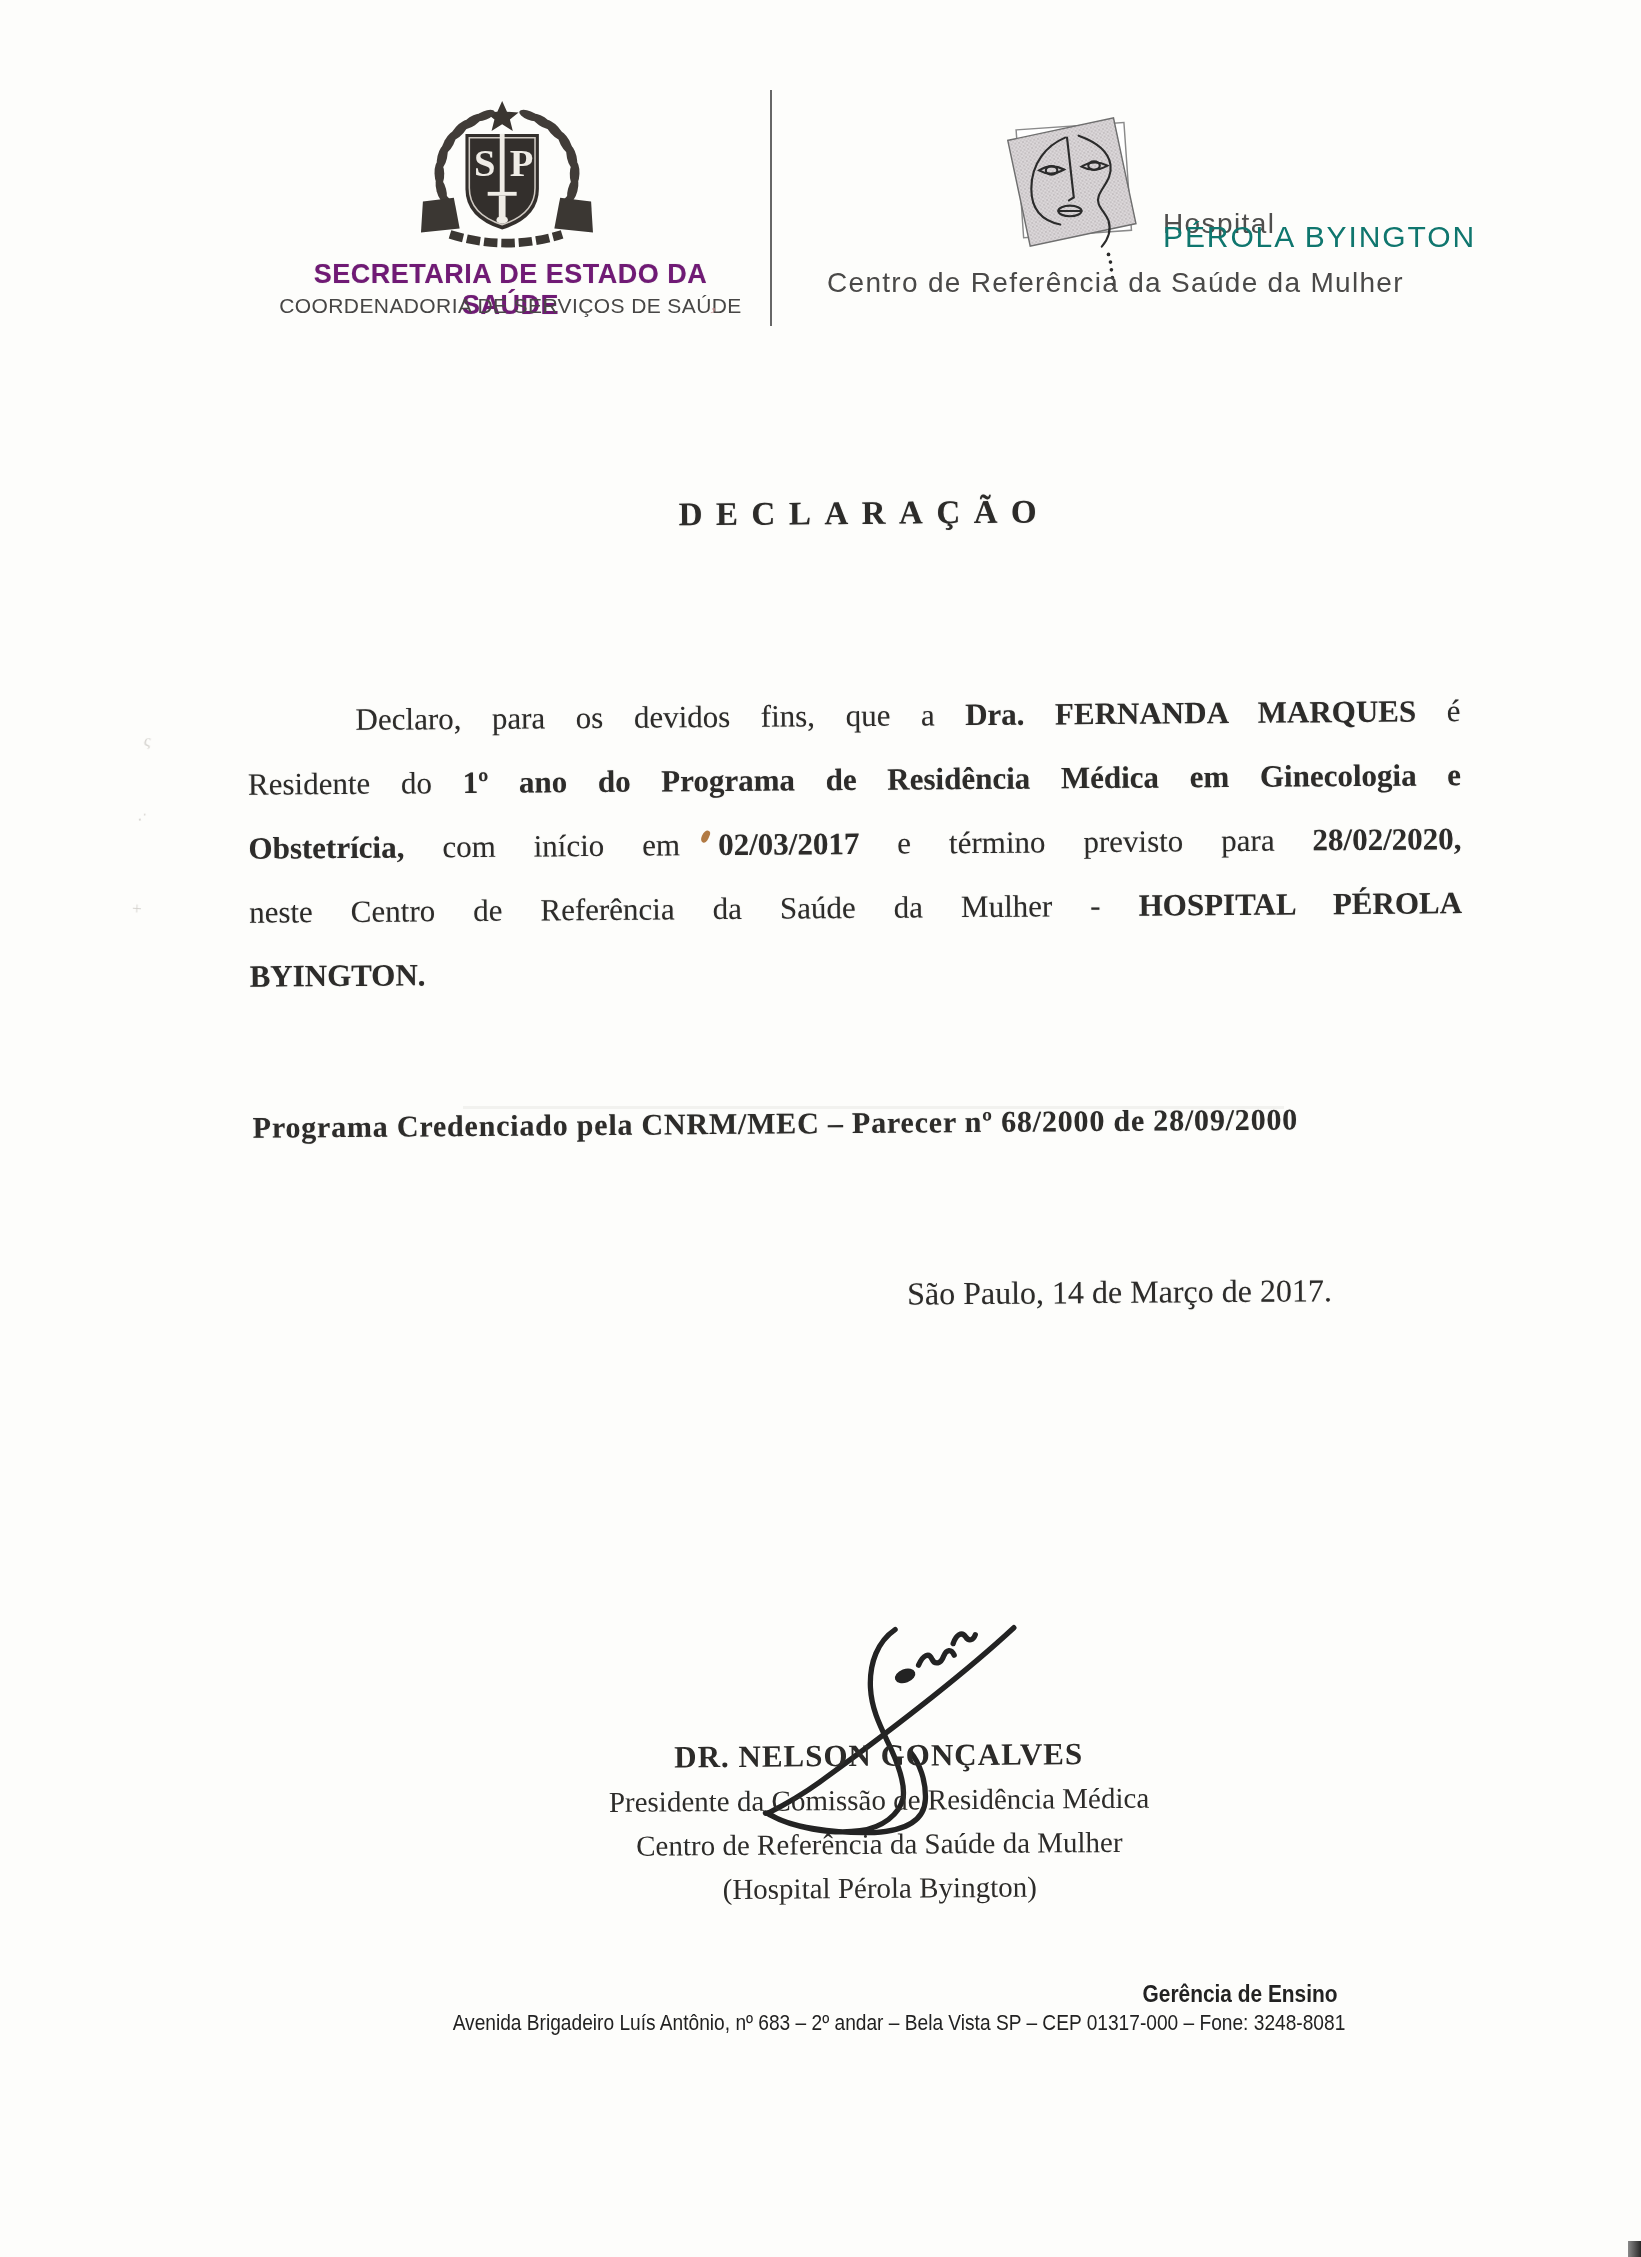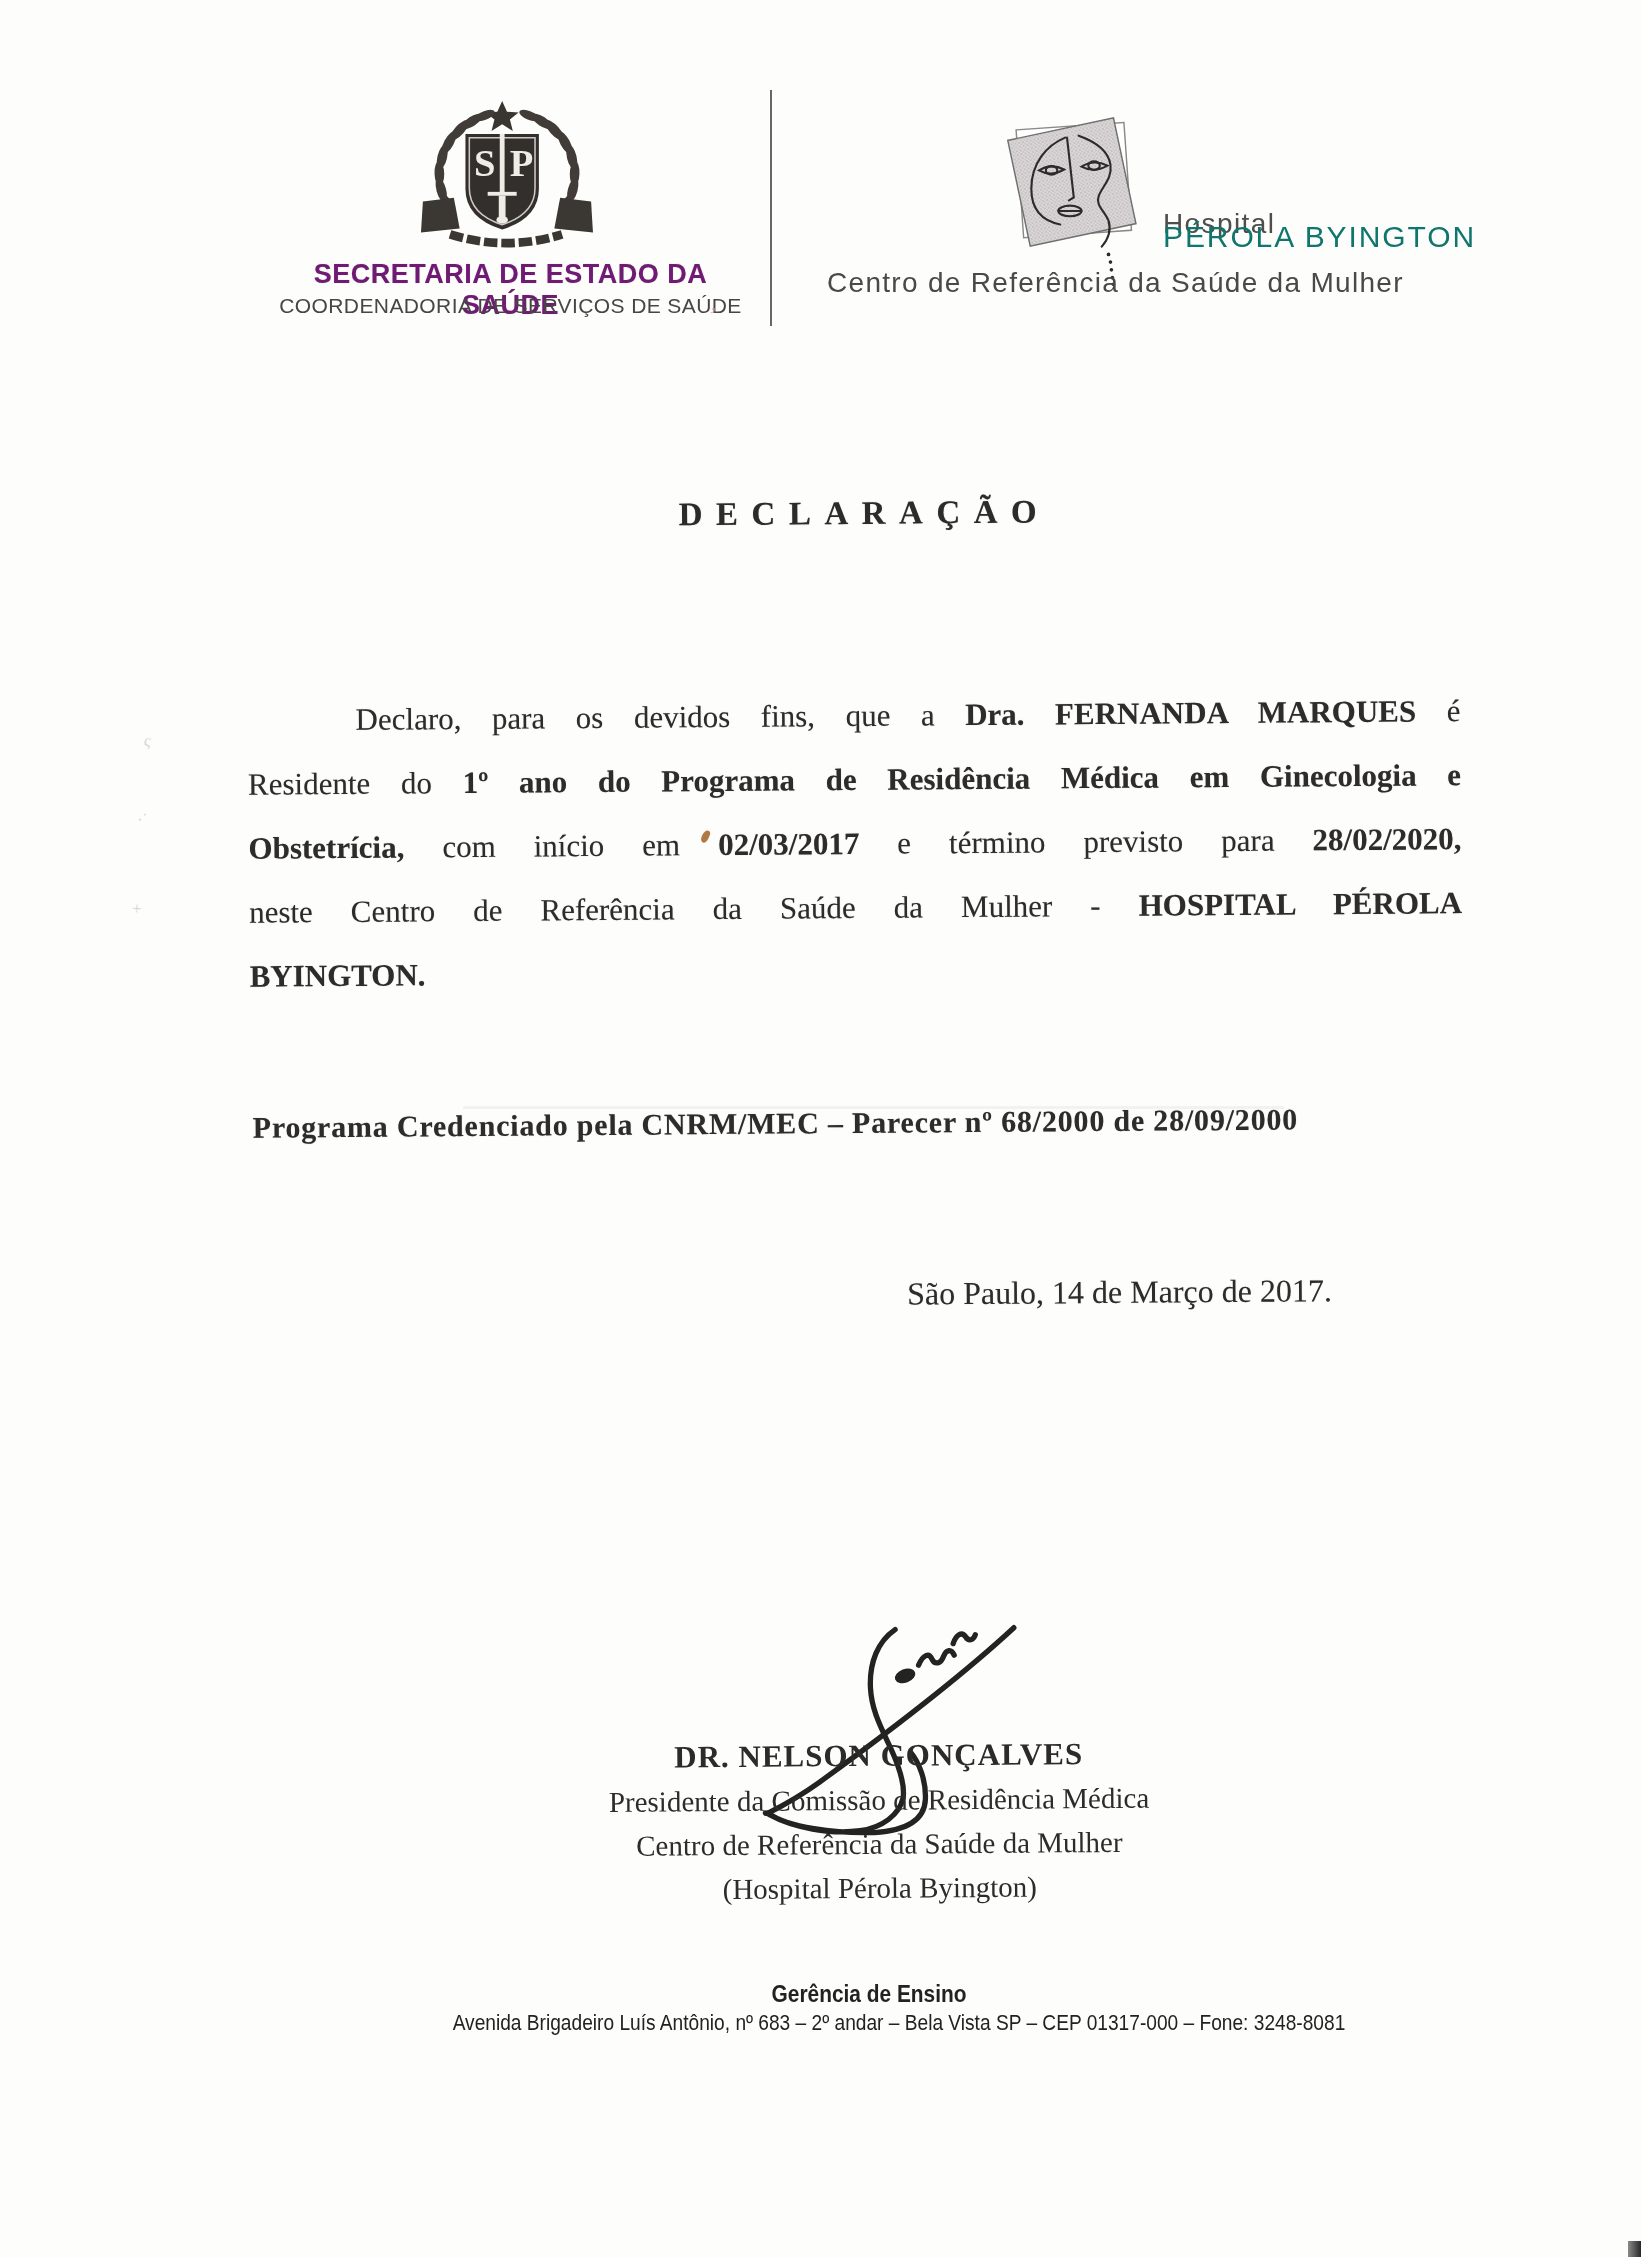--- a/index.html
+++ b/index.html
@@ -52,21 +52,21 @@
   }
   #date-line{
     position:absolute;left:906px;top:1276px;font-size:32px;color:#2d2c2a;
     text-shadow:0 0 1px rgba(55,55,55,.3);
   }
   #sig-block{position:absolute;left:488px;top:1734px;width:772px;text-align:center;}
   #sig-name{font-size:31px;font-weight:bold;letter-spacing:1px;line-height:44px;color:#2c2b29;}
   .sig-line{font-size:29px;line-height:44px;color:#2d2c2a;}
   #sig-svg{position:absolute;left:734px;top:1593px;width:309px;height:266px;pointer-events:none;}
   
-  #footer{position:absolute;left:386px;top:1979px;width:966px;text-align:center;}
+  #footer{position:absolute;left:386px;top:1979px;width:966px;text-align:right;}
   .cond{display:inline-block;transform:scaleX(.87);transform-origin:50% 50%;white-space:nowrap;
         font-family:"Liberation Sans",sans-serif;color:#222;}
   #footer-dept{font-size:24px;font-weight:bold;line-height:29px;}
   #footer-address{font-size:22px;line-height:29px;}
   #footer-contact{font-size:22px;line-height:29px;}
   #footer-website{text-decoration:none;border-bottom:1.9px solid #2a2a2a;padding-bottom:1px;color:#222;}
   
   .artifact{position:absolute;pointer-events:none;}
   #streak{left:463px;top:1106px;width:821px;height:2.9px;background:#ededea;opacity:.7;}
   #corner-mark{right:0;bottom:0;width:13.5px;height:16.4px;background:linear-gradient(to right,#8a8a8a,#272727);}

